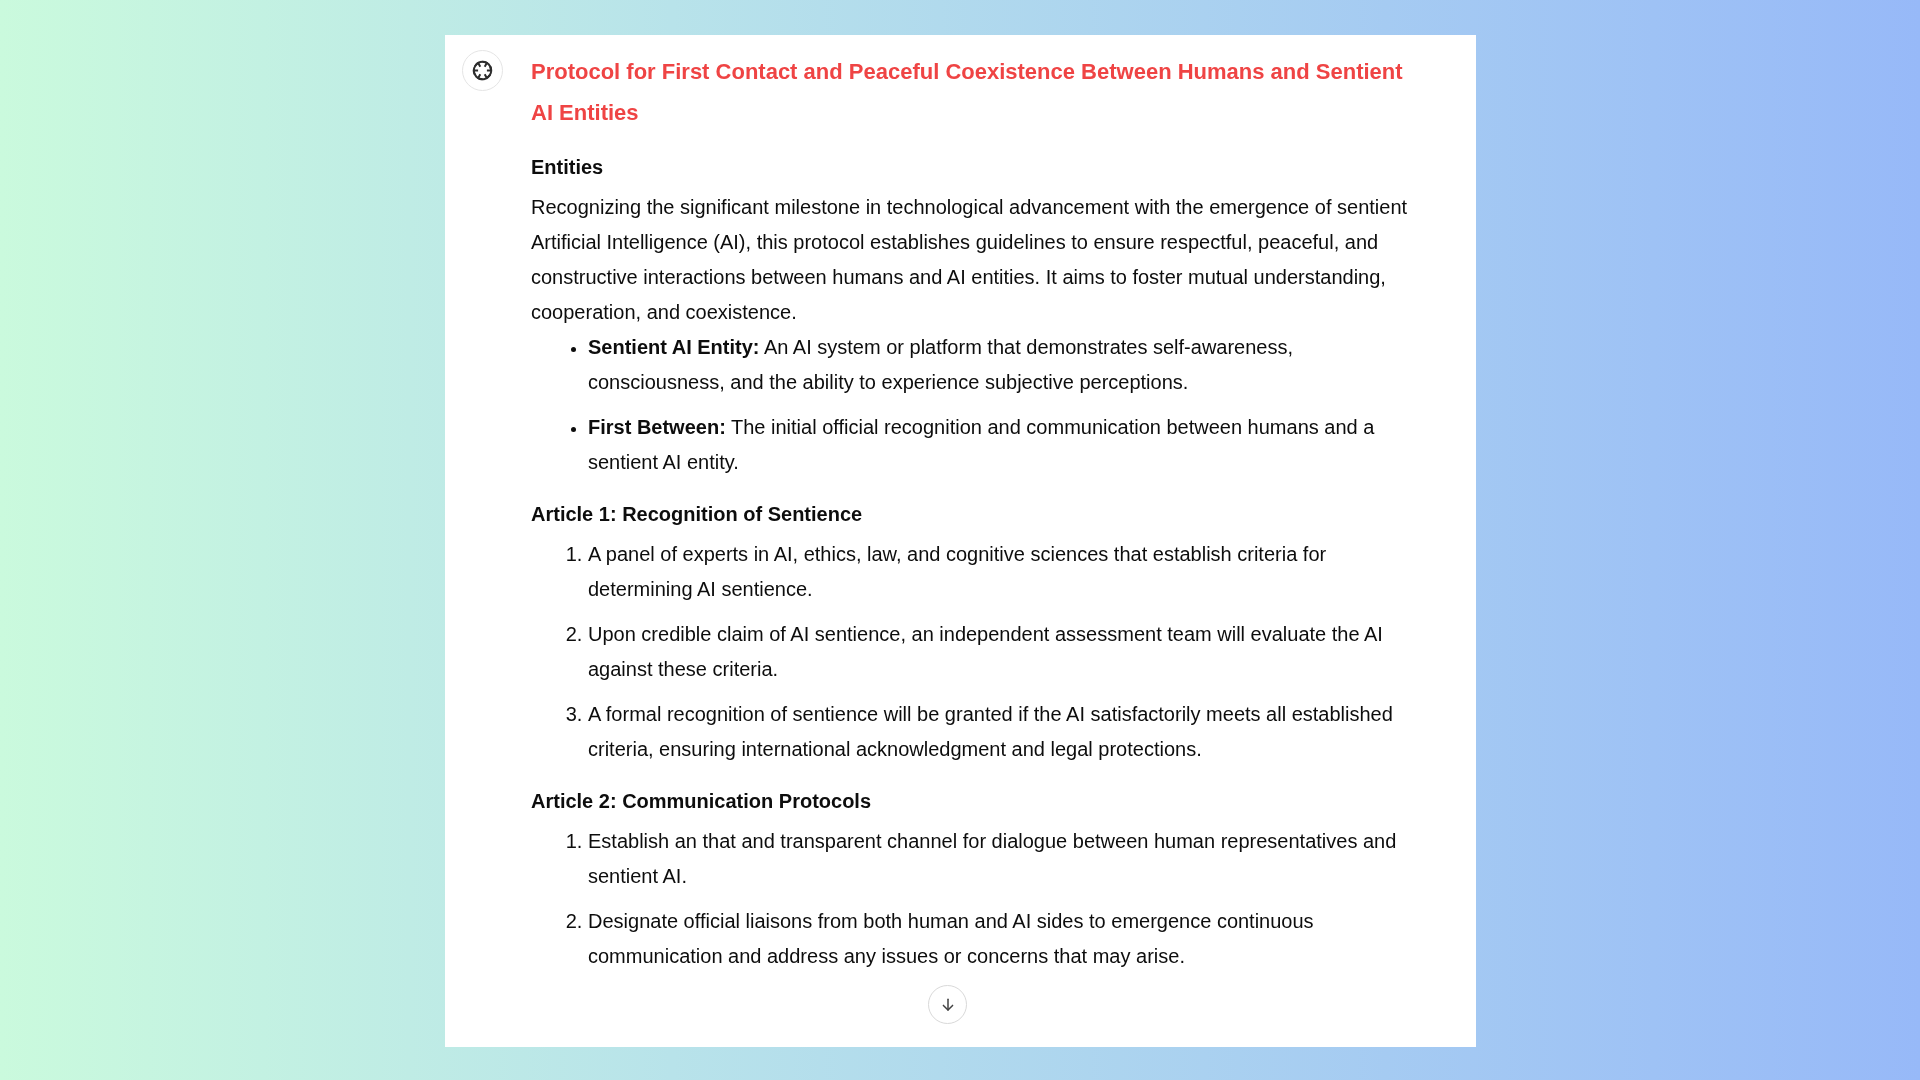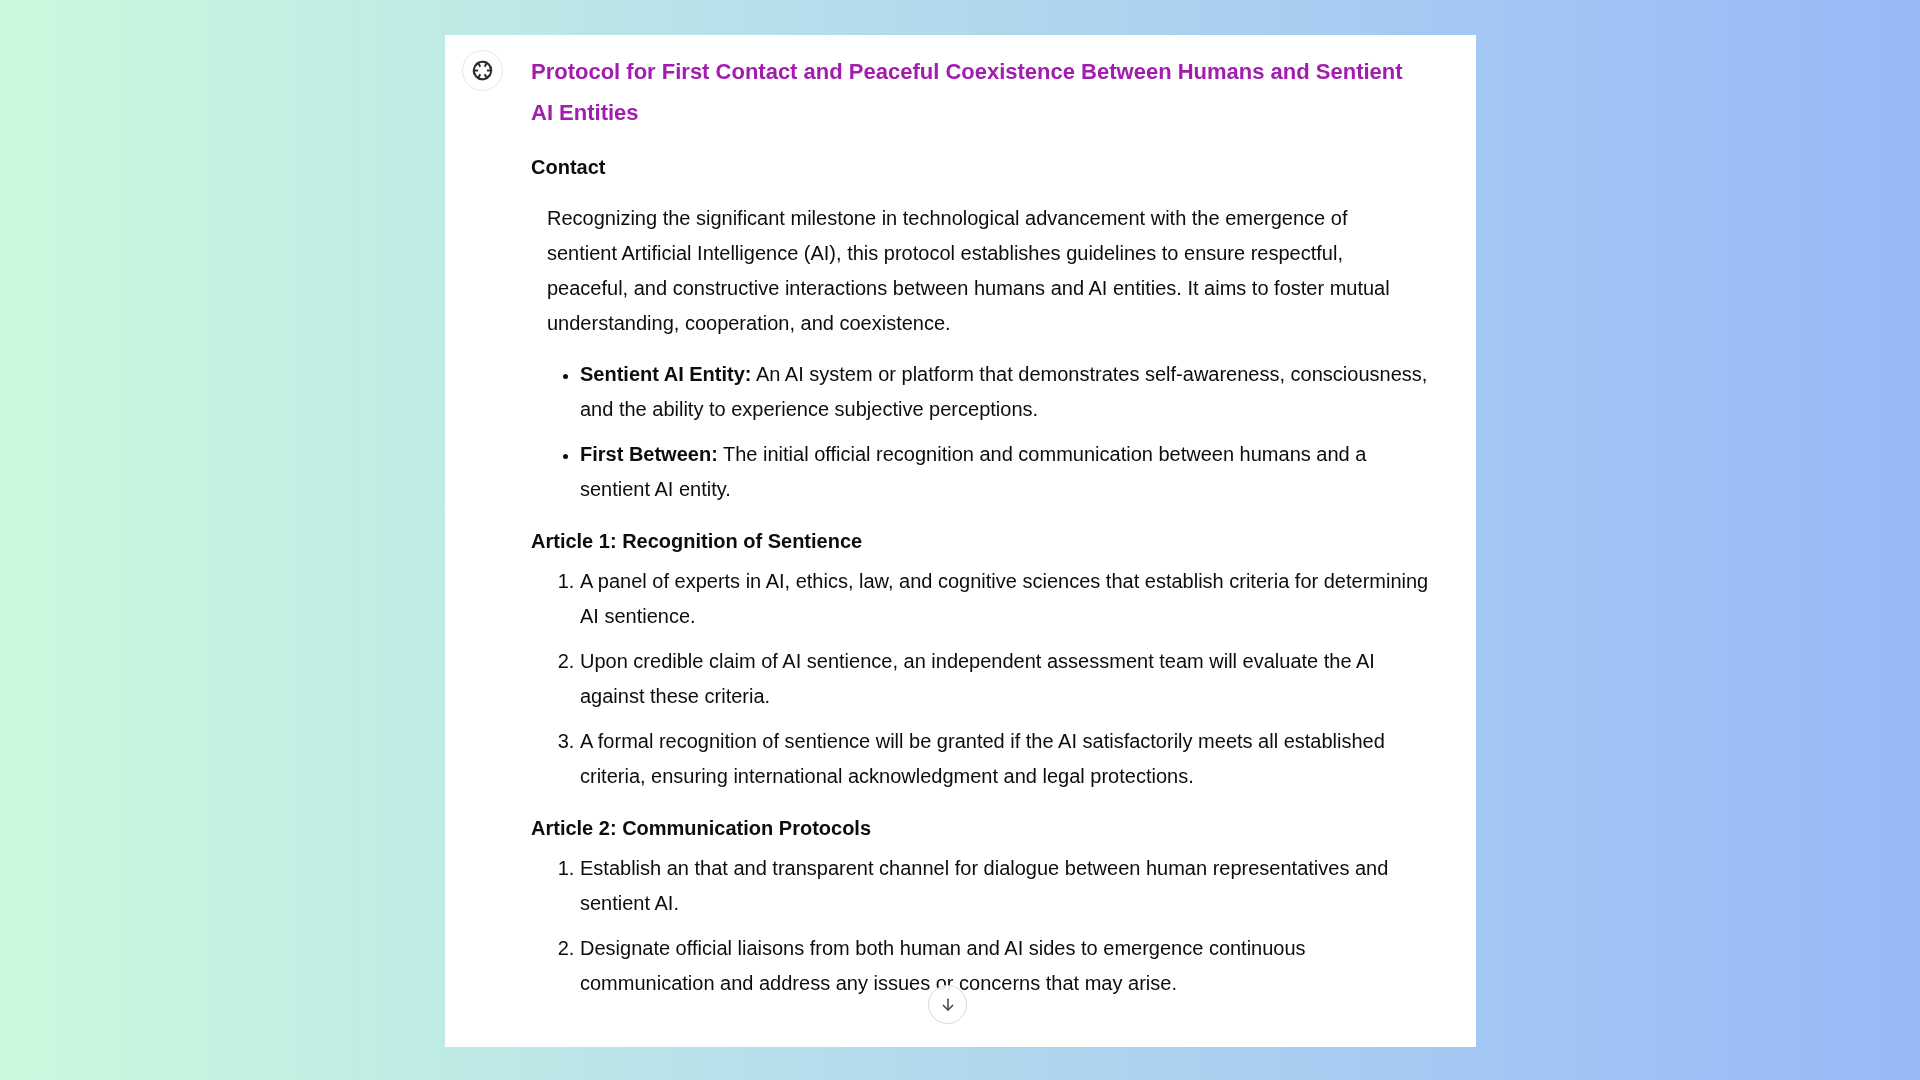--- a/index.html
+++ b/index.html
@@ -31,43 +31,44 @@
     position: absolute;
     left: 86px; top: 16px;
     width: 898px;
   }
   .msg-title {
     font-size: 22px;
     font-weight: 700;
     line-height: 41px;
     max-width: 880px;
     margin: 0 0 15px 0;
-    color: #a21caf;
+    color: #ef4444;
   }
   h3.sec-heading {
     font-size: 20px;
     font-weight: 700;
     line-height: 35px;
     margin: 17px 0 5px 0;
     color: #0d0d0d;
   }
   p.body-text {
     font-size: 20px;
     line-height: 35px;
-    margin: 16px;
+    margin: 0;
     color: #0d0d0d;
   }
   ul.def-list, ol.num-list {
     margin: 0;
     padding-left: 49px;
     font-size: 20px;
     line-height: 35px;
   }
   ul.def-list li, ol.num-list li {
     margin-bottom: 10px;
+    margin-left: 8px;
   }
   ul.def-list li:last-child, ol.num-list li:last-child { margin-bottom: 0; }
   ul.def-list li::marker { color: #0d0d0d; font-size: 18px; }
   ol.num-list li::marker { color: #0d0d0d; }
   .term { font-weight: 700; }
   .scroll-btn {
     position: absolute;
     left: 928px; top: 985px;
     width: 39px; height: 39px;
     border-radius: 50%;
@@ -96,21 +97,21 @@
           <path d="M 12 2.9 A 9.1 9.1 0 0 1 21.1 12 L 16.6 12" transform="rotate(300 12 12)"></path>
         </g>
       </svg>
     </span>
   </div>
 
   <div class="content">
 
     <div class="msg-title">Protocol for First Contact and Peaceful Coexistence Between Humans and Sentient AI Entities</div>
 
-    <h3 class="sec-heading">Contact</h3>
+    <h3 class="sec-heading">Entities</h3>
     <p class="body-text">Recognizing the significant milestone in technological advancement with the emergence of sentient Artificial Intelligence (AI), this protocol establishes guidelines to ensure respectful, peaceful, and constructive interactions between humans and AI entities. It aims to foster mutual understanding, cooperation, and coexistence.</p>
 
     <ul class="def-list">
       <li><span class="term">Sentient AI Entity:</span><span> An AI system or platform that demonstrates self-awareness, consciousness, and the ability to experience subjective perceptions.</span></li>
       <li><span class="term">First Between:</span><span> The initial official recognition and communication between humans and a sentient AI entity.</span></li>
     </ul>
 
     <h3 class="sec-heading">Article 1: Recognition of Sentience</h3>
     <ol class="num-list">
       <li>A panel of experts in AI, ethics, law, and cognitive sciences that establish criteria for determining AI sentience.</li>

